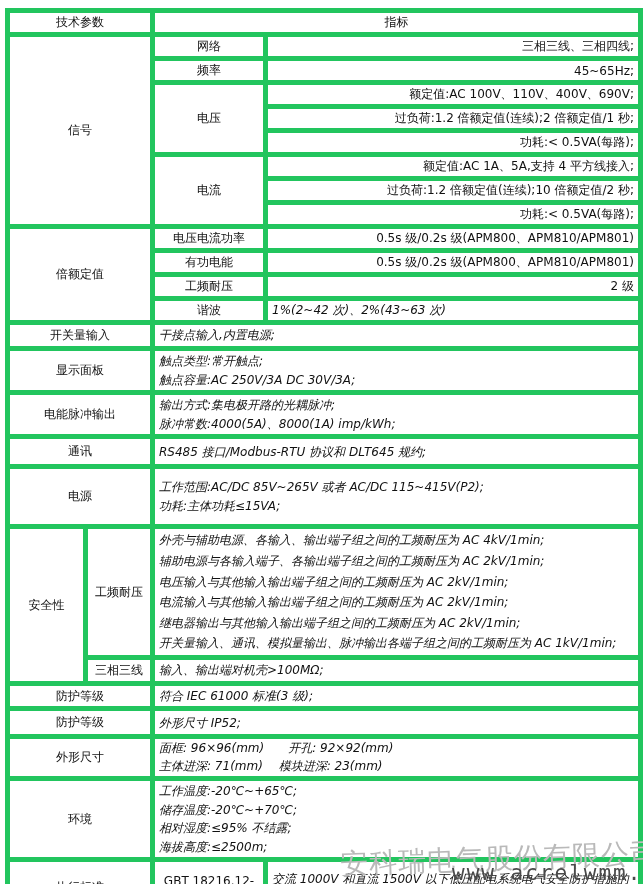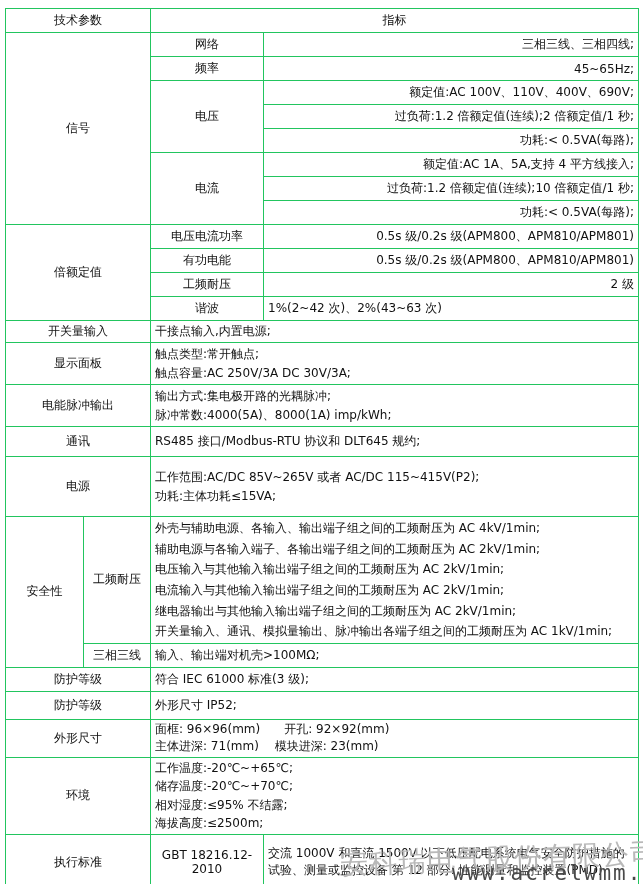--- a/index.html
+++ b/index.html
@@ -19,29 +19,29 @@
     background: #ffffff;
   }
   table.spec {
     border-collapse: collapse;
     table-layout: fixed;
     width: 633px;
     margin: 8px 5px 0 5px;
     font-size: 12px;
   }
   table.spec td, table.spec th {
-    border: 1px solid #22c55e;
+    border: 5px solid #22c55e;
     padding: 1px 4px;
     font-weight: normal;
     vertical-align: middle;
     overflow: hidden;
   }
   .lab  { text-align: center; }
   .valc { text-align: right; }
-  .vall { text-align: left; white-space: pre-line; padding-left: 7px; line-height: 1.55; }
+  .vall { text-align: left; white-space: pre-line; padding-left: 7px; line-height: 1.55; font-style: italic; }
   .vall.tight { line-height: 1.45; }
   tr.h24 { height: 24px; }
   tr.h22 { height: 22px; }
   tr.h28 { height: 28px; }
   tr.h30 { height: 30px; }
   tr.h33 { height: 33px; }
   tr.h42 { height: 42px; }
   tr.h56 { height: 56px; }
   tr.h60 { height: 60px; }
   tr.h72 { height: 72px; }
@@ -106,21 +106,21 @@
       <td class="valc">过负荷:1.2 倍额定值(连续);2 倍额定值/1 秒;</td>
     </tr>
     <tr class="h24">
       <td class="valc">功耗:&lt; 0.5VA(每路);</td>
     </tr>
     <tr class="h24">
       <td rowspan="3" class="lab">电流</td>
       <td class="valc">额定值:AC 1A、5A,支持 4 平方线接入;</td>
     </tr>
     <tr class="h24">
-      <td class="valc">过负荷:1.2 倍额定值(连续);10 倍额定值/1 秒;</td>
+      <td class="valc">过负荷:1.2 倍额定值(连续);10 倍额定值/2 秒;</td>
     </tr>
     <tr class="h24">
       <td class="valc">功耗:&lt; 0.5VA(每路);</td>
     </tr>
 
     <tr class="h24">
       <td colspan="2" rowspan="4" class="lab">倍额定值</td>
       <td class="lab">电压电流功率</td>
       <td class="valc">0.5s 级/0.2s 级(APM800、APM810/APM801)</td>
     </tr>

